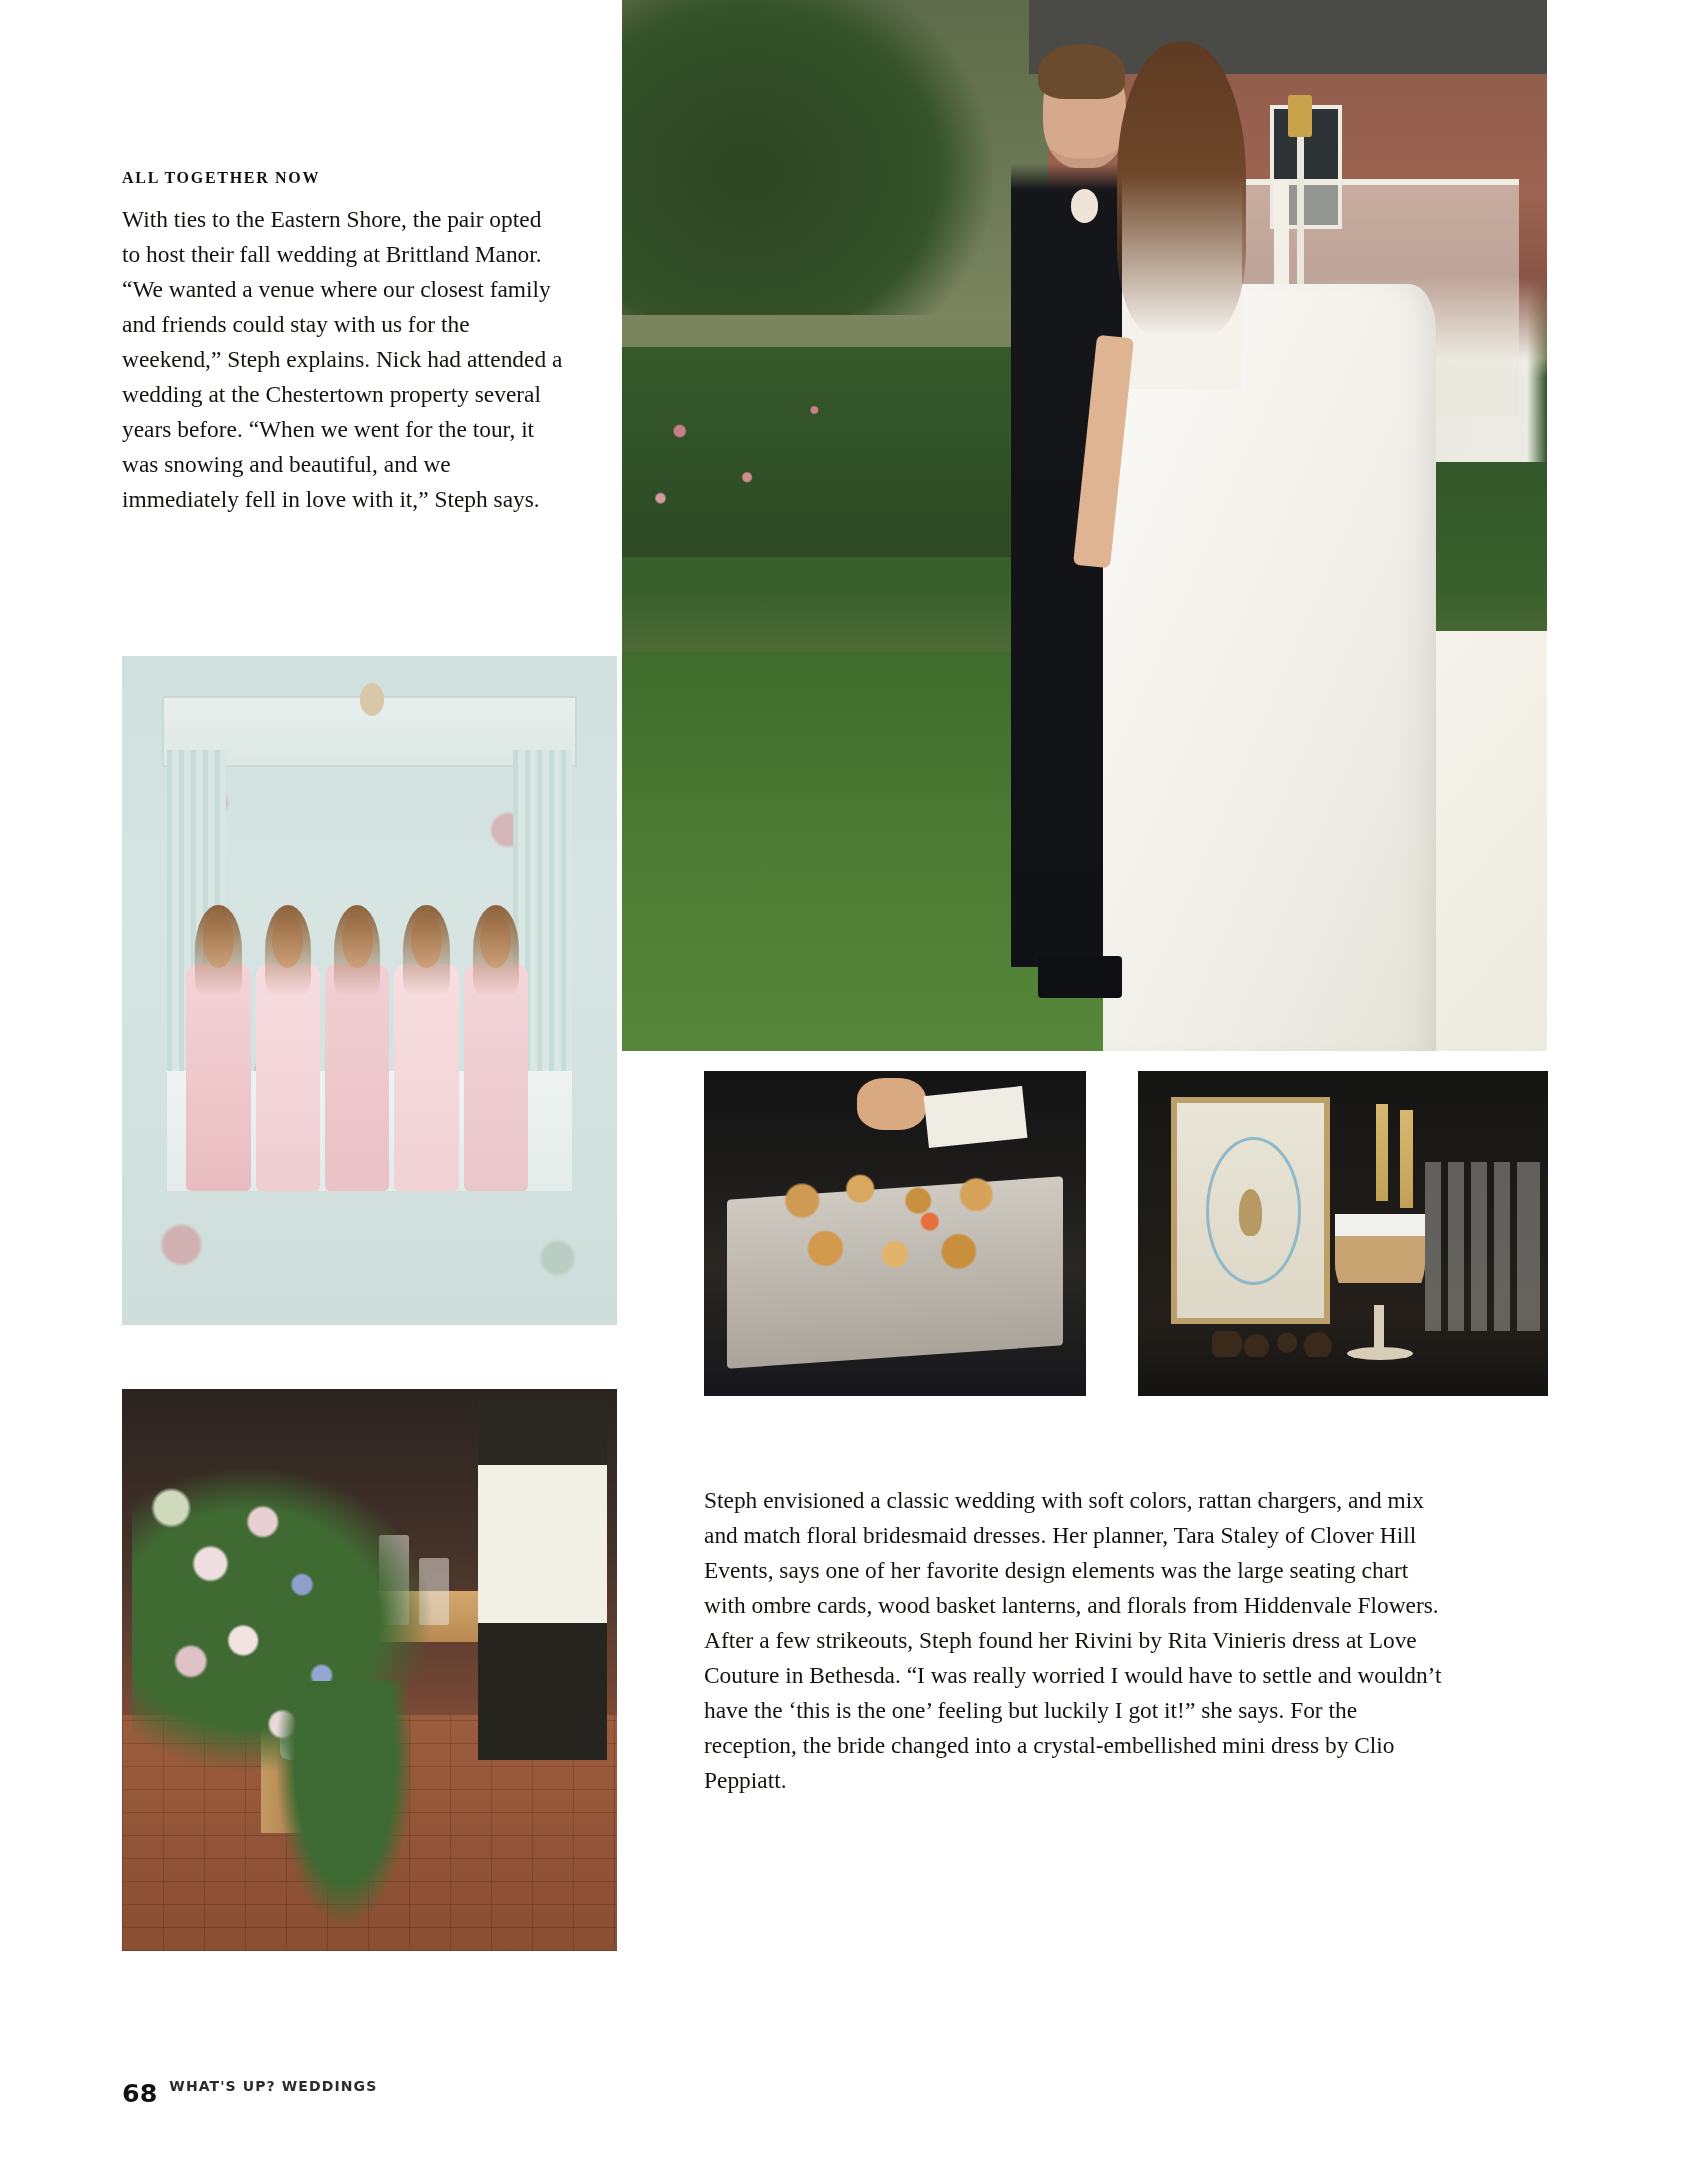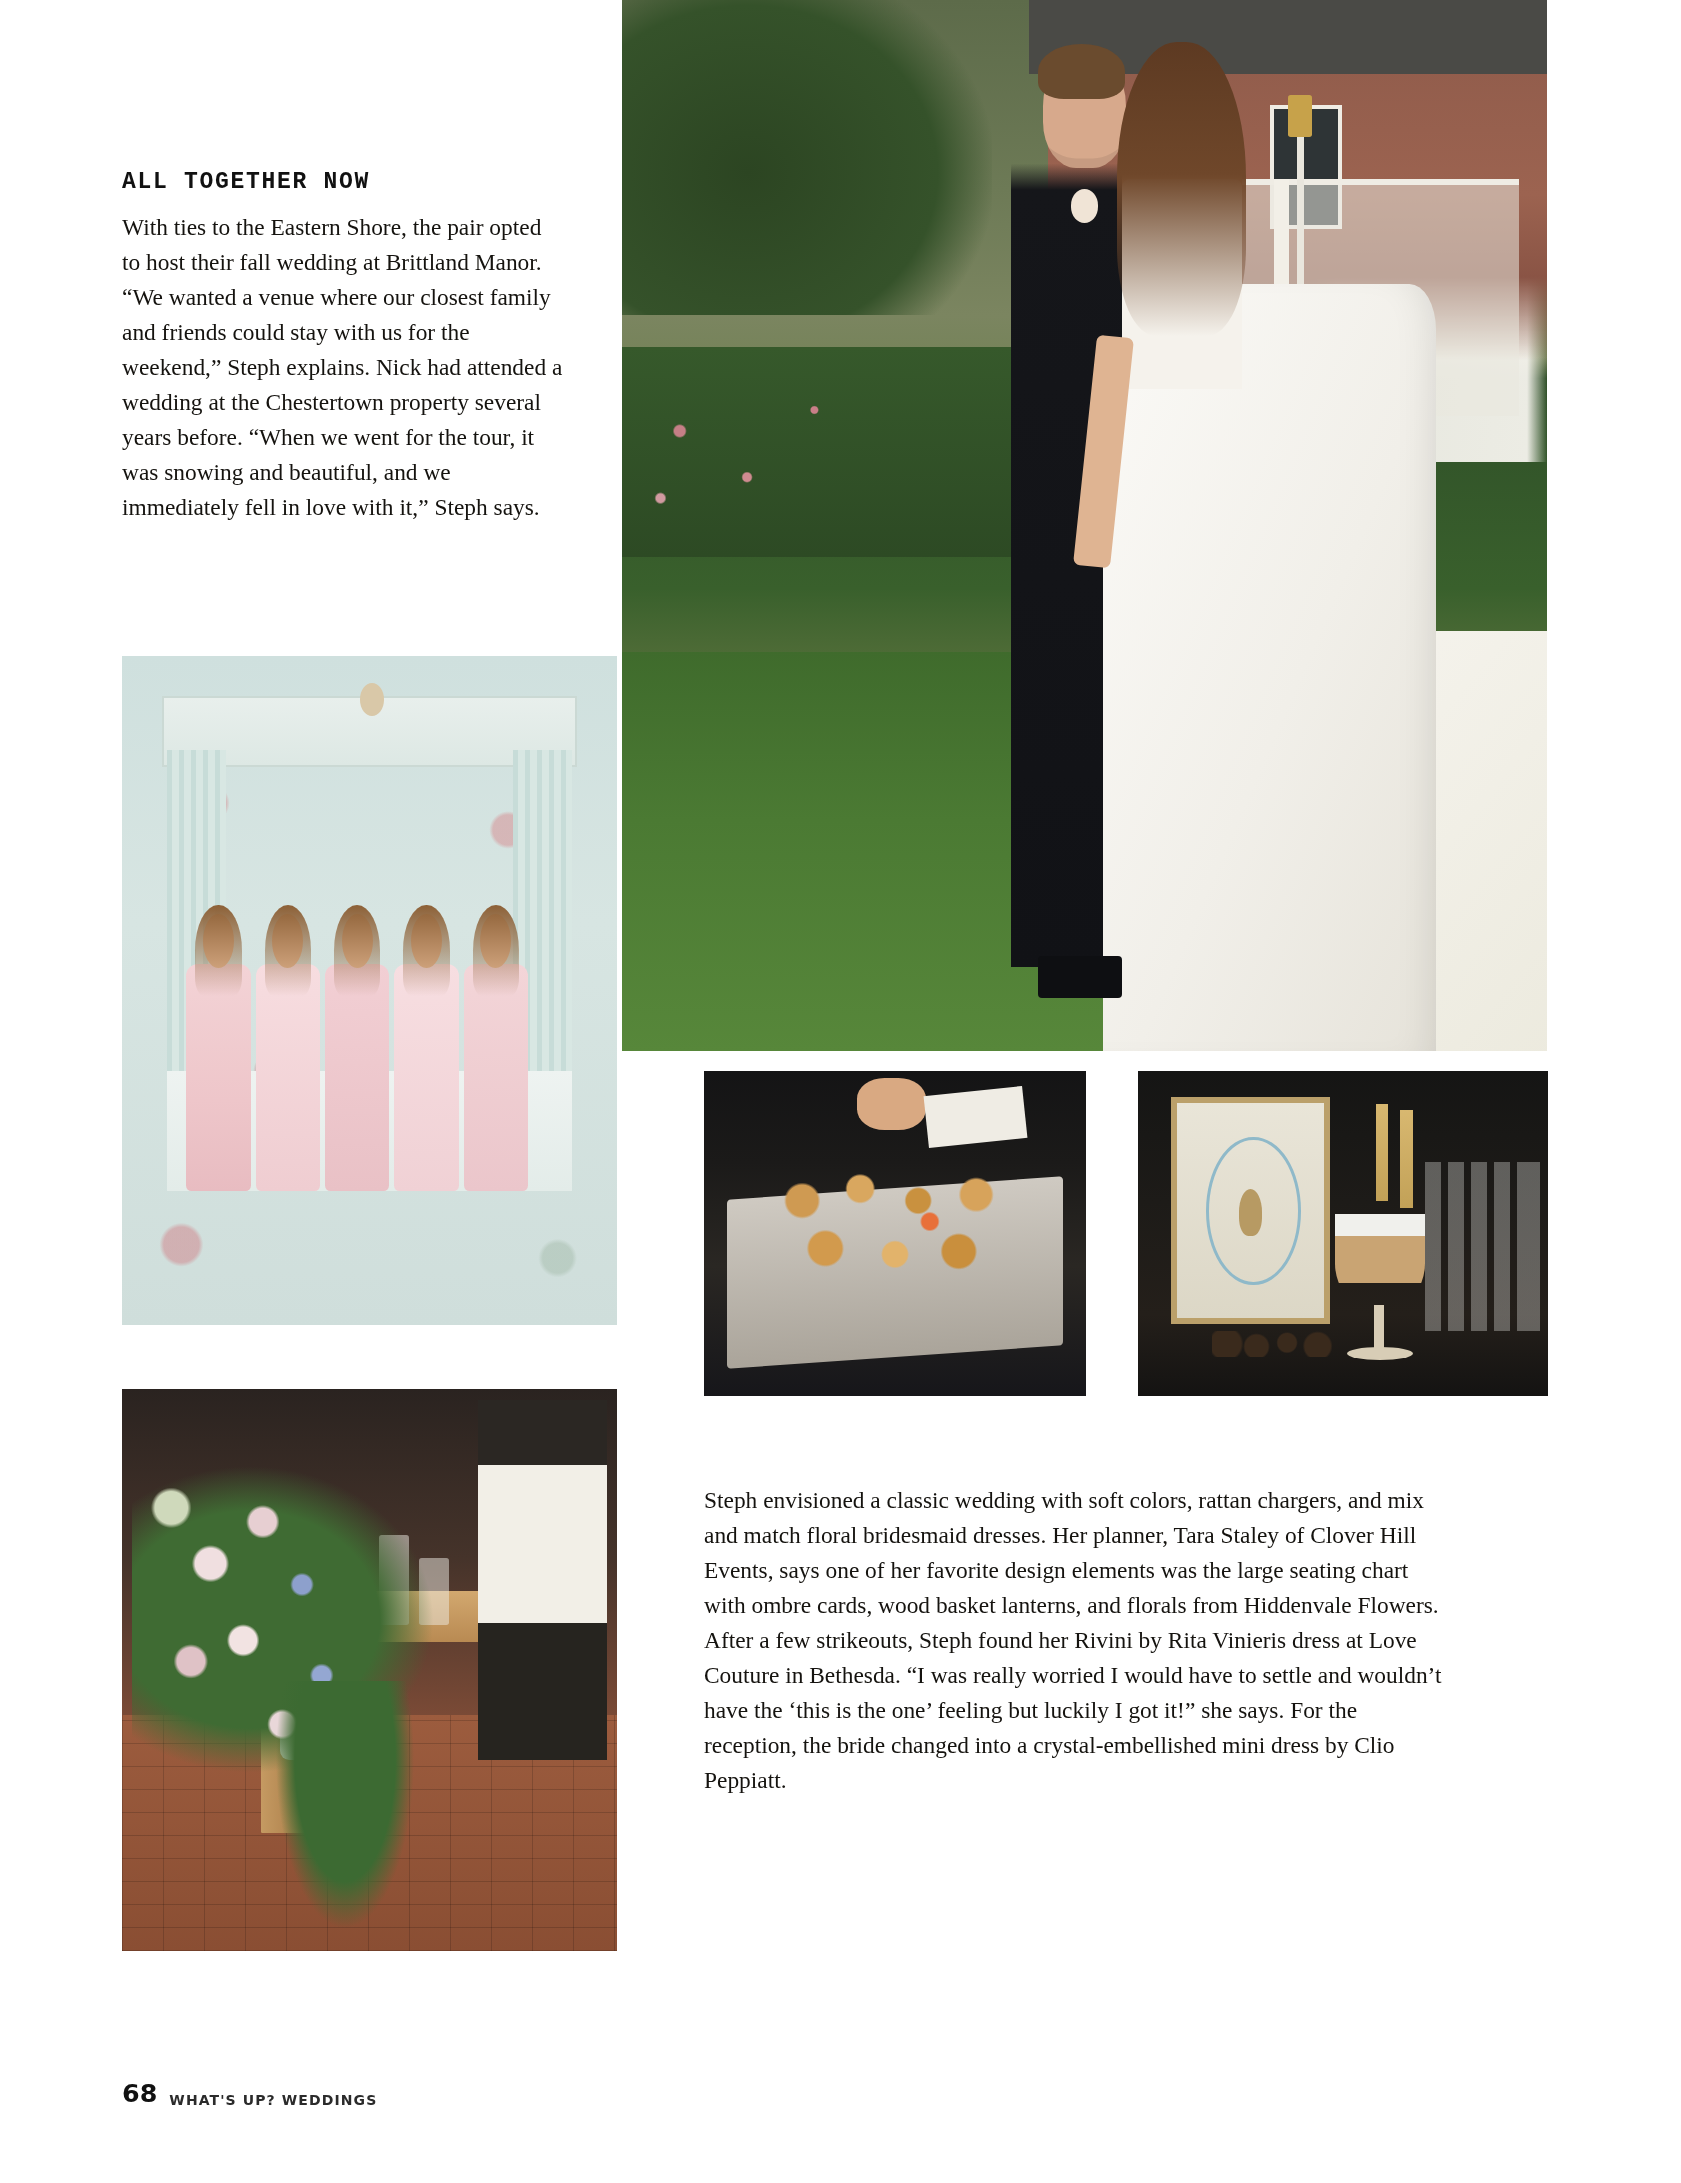--- a/index.html
+++ b/index.html
@@ -326,24 +326,24 @@
   #photo-table .person {
     position: absolute; right: 2%; top: 2%; width: 26%; height: 64%;
     background: linear-gradient(to bottom, #2b2723 0 18%, #f2efe7 18% 62%, #26241f 62% 100%);
   }
 
   
   .col-left  { position: absolute; left: 122px; width: 442px; }
   .col-right { position: absolute; left: 704px; width: 748px; }
 
   .kicker {
-    font-family: Liberation Mono, monospace;
+    font-family: Liberation Serif, serif;
     font-weight: 700;
     letter-spacing: 1.7px;
-    font-size: 23px;
+    font-size: 16px;
     color: #111111;
     margin: 0 0 14.7px 0;
     text-transform: uppercase;
   }
   .body-copy {
     font-family: "Liberation Serif", serif;
     font-size: 23.4px;
     line-height: 35px;
     color: #15130f;
     margin: 0;
@@ -351,21 +351,21 @@
   .body-copy + .kicker { margin-top: 35px; }
 
   #section-all-together { top: 169px; }
   #section-soft-floral  { top: 1483px; }
 
   .folio {
     position: absolute;
     left: 122px;
     top: 2078px;
     display: flex;
-    align-items: flex-end;
+    align-items: flex-start;
     gap: 12px;
   }
   .folio-number {
     font-family: "DejaVu Sans", sans-serif;
     font-weight: 700;
     font-size: 25.4px;
     color: #111;
   }
   .folio-label {
     font-family: "DejaVu Sans", sans-serif;

